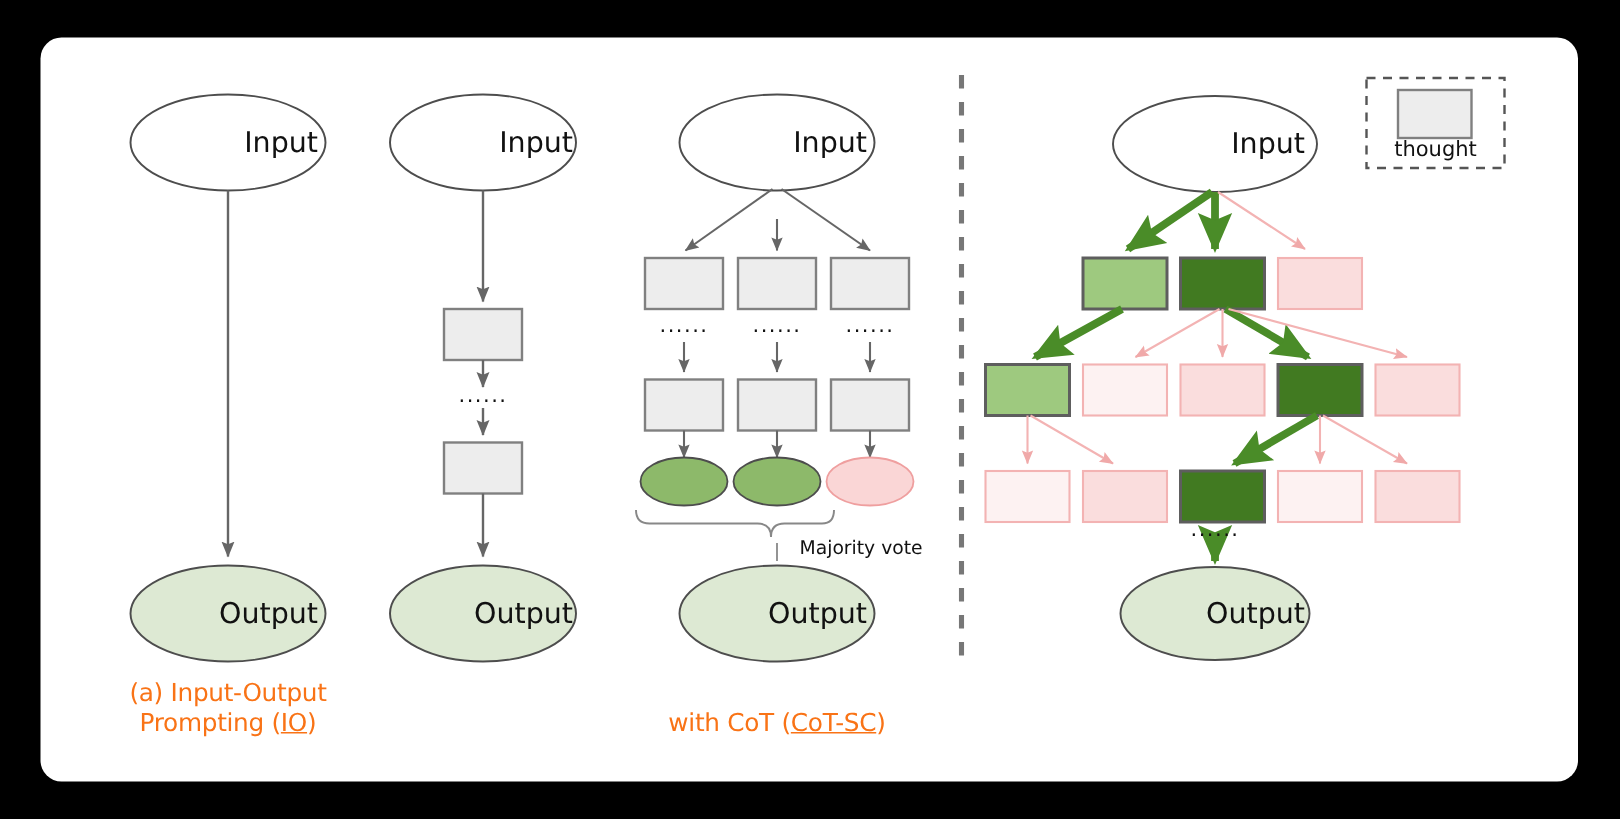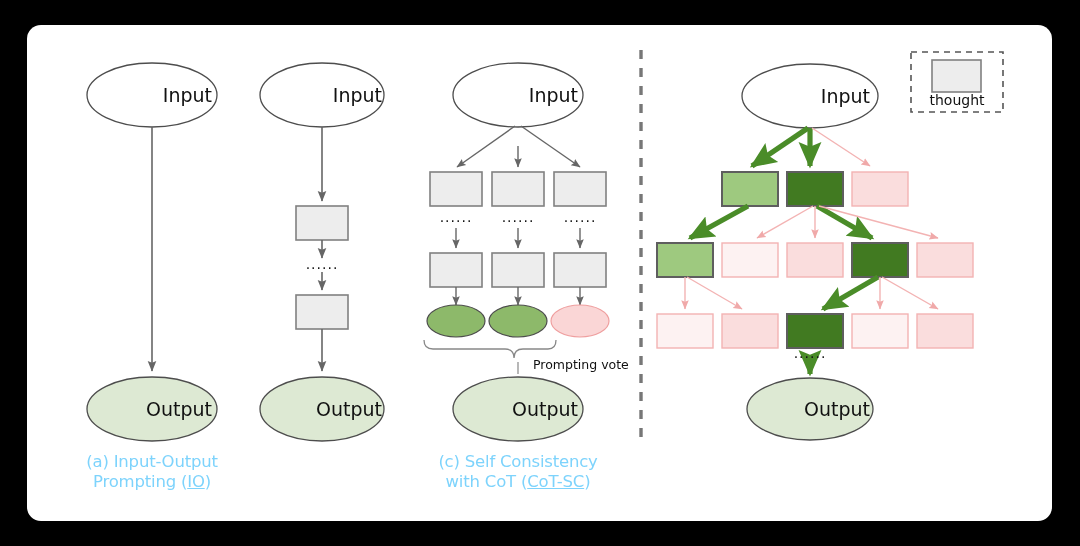--- a/index.html
+++ b/index.html
@@ -3,21 +3,21 @@
 <meta charset="utf-8">
 <title>Tree of Thoughts Diagram</title>
 <style>
   html,body{margin:0;padding:0;background:#000;}
   body{width:1080px;height:546px;overflow:hidden;
        font-family:"DejaVu Sans","Liberation Sans",sans-serif;}
   #card{position:absolute;left:27px;top:25px;width:1025px;height:496px;
         background:#ffffff;border-radius:14px;}
   #stage{position:absolute;left:0;top:0;width:1080px;height:546px;}
   svg{position:absolute;left:0;top:0;width:1080px;height:546px;}
-  .lbl{position:absolute;text-align:center;color:#7dd3fc;
+  .lbl{position:absolute;text-align:center;color:#f97316;
        font-size:16.5px;line-height:20px;letter-spacing:-0.2px;}
   .lbl.bold{font-weight:bold;}
   .u{text-decoration:underline;}
   .nodetext{position:absolute;text-align:right;color:#111;font-size:19px;}
   .legendtext{position:absolute;text-align:center;color:#111;font-size:14px;}
   .votetext{position:absolute;color:#111;font-size:12.5px;}
 </style>
 </head>
 <body>
 
@@ -130,32 +130,32 @@
 
 <div class="nodetext" style="left:262px;top:84px;width:120px;">Input</div>
 <div class="nodetext" style="left:262px;top:398px;width:120px;">Output</div>
 <div class="legendtext" style="left:292px;top:256px;width:60px;letter-spacing:1px;">......</div>
 
 <div class="nodetext" style="left:458px;top:84px;width:120px;">Input</div>
 <div class="nodetext" style="left:458px;top:398px;width:120px;">Output</div>
 <div class="legendtext" style="left:426px;top:209px;width:60px;letter-spacing:1px;">......</div>
 <div class="legendtext" style="left:488px;top:209px;width:60px;letter-spacing:1px;">......</div>
 <div class="legendtext" style="left:550px;top:209px;width:60px;letter-spacing:1px;">......</div>
-<div class="votetext" style="left:533px;top:357px;">Prompting vote</div>
+<div class="votetext" style="left:533px;top:357px;">Majority vote</div>
 
 <div class="nodetext" style="left:750px;top:85px;width:120px;">Input</div>
 <div class="nodetext" style="left:750px;top:398px;width:120px;">Output</div>
 <div class="legendtext" style="left:780px;top:345px;width:60px;letter-spacing:1px;">......</div>
 <div class="legendtext" style="left:911px;top:92px;width:92px;">thought</div>
 
 <div class="lbl" style="left:72px;top:452px;width:160px;">
   <span>(a) Input-Output</span><br>
   <span>Prompting (</span><span class="u">IO</span><span>)</span>
 </div>
 
 
 <div class="lbl" style="left:428px;top:452px;width:180px;">
-  <span>(c) Self Consistency</span><br>
+  <br>
   <span>with CoT (</span><span class="u">CoT-SC</span><span>)</span>
 </div>
 
 
 </div>
 
 </body></html>

